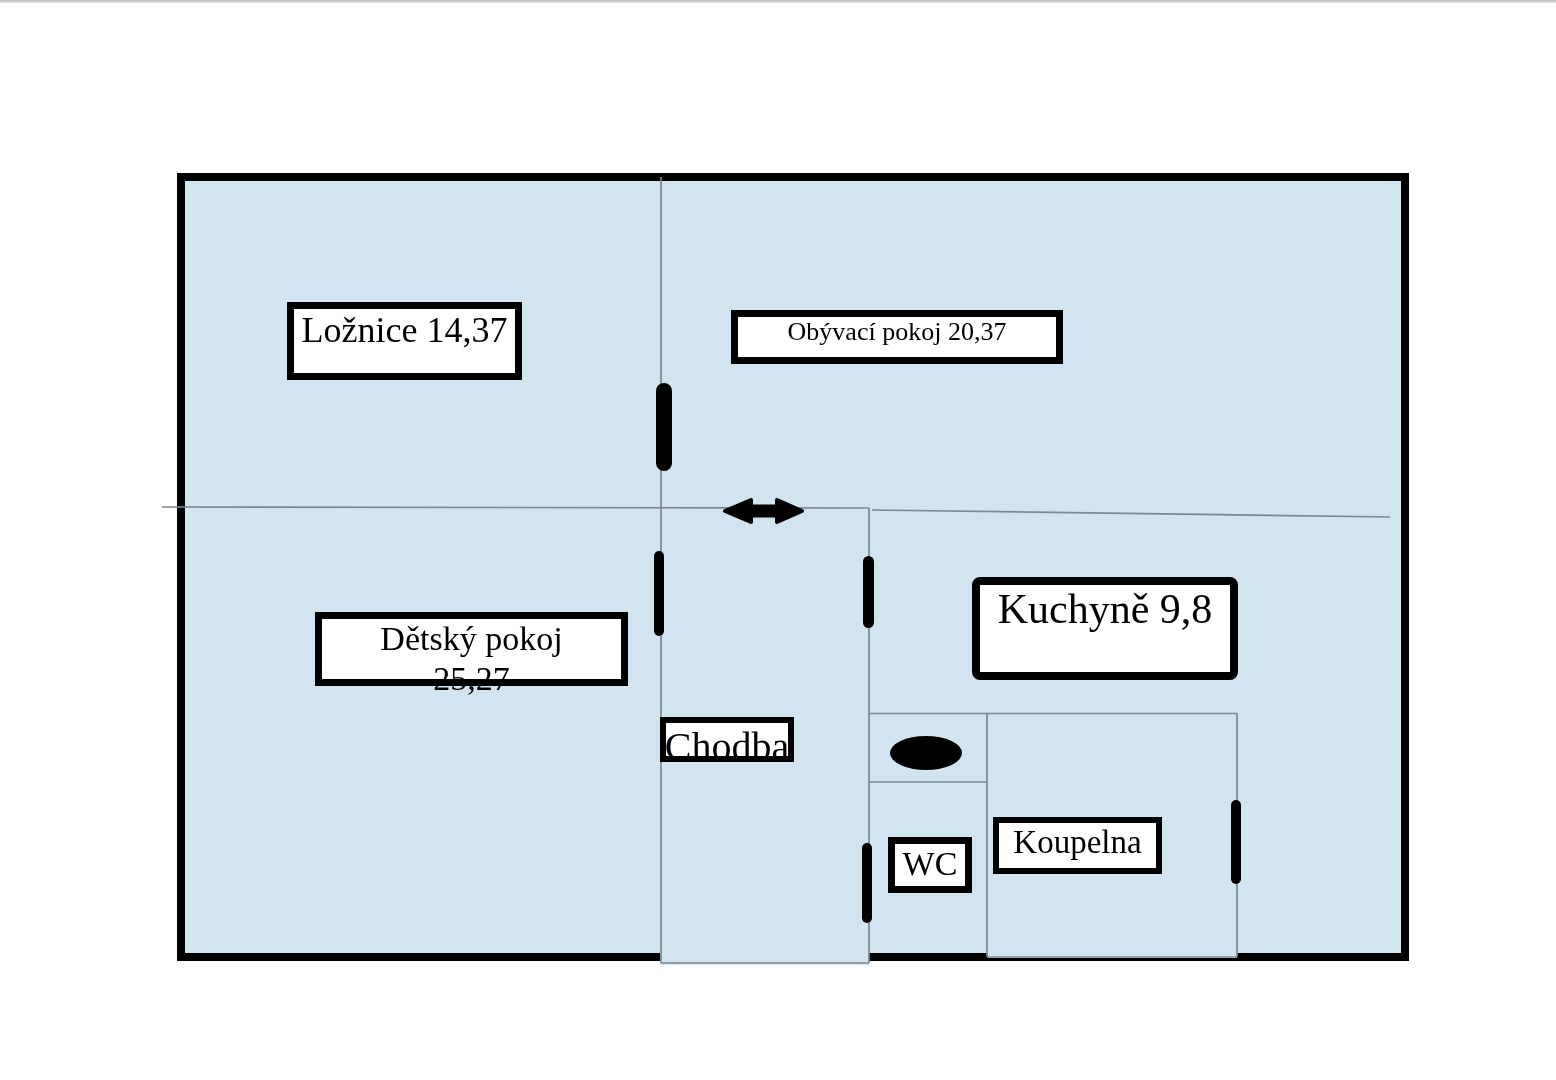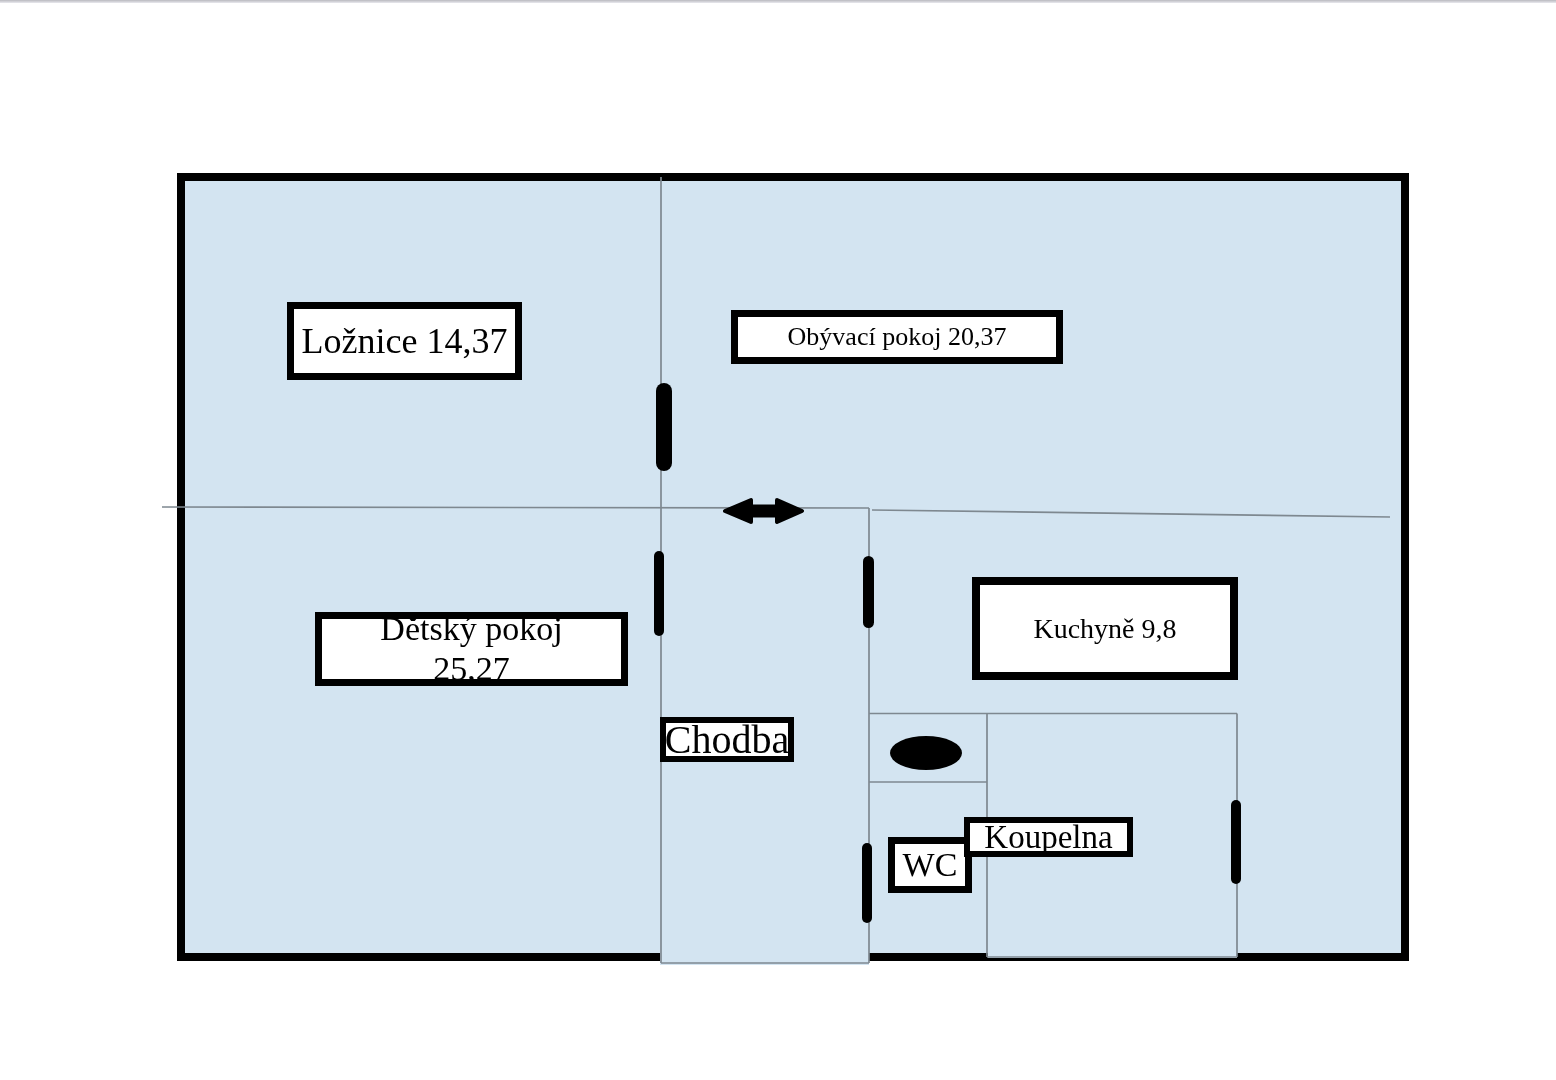--- a/index.html
+++ b/index.html
@@ -17,33 +17,32 @@
   }
   .plan-svg { position: absolute; left: 0; top: 0; }
   .room-label {
     position: absolute;
     box-sizing: border-box;
     background: #ffffff;
     border: 7px solid #000000;
     display: flex;
     flex-direction: column;
     align-items: center;
-    justify-content: center;
     text-align: center;
     color: #000000;
     line-height: 1.18;
     white-space: nowrap;
   }
   .label-loznice  { left: 287px;  top: 302px; width: 235px; height: 78px;  font-size: 36px; }
   .label-obyvaci  { left: 731px;  top: 310px; width: 332px; height: 54px;  font-size: 26px; }
   .label-detsky   { left: 315px;  top: 612px; width: 313px; height: 74px;  font-size: 34px; }
-  .label-kuchyne  { left: 972px;  top: 577px; width: 266px; height: 103px; font-size: 28px; border-width: 8px; }
+  .label-kuchyne  { left: 972px;  top: 577px; width: 266px; height: 103px; font-size: 42px; border-width: 8px; border-radius: 8px; }
   .label-chodba   { left: 660px;  top: 717px; width: 134px; height: 45px;  font-size: 40px; border-width: 6px; }
   .label-wc       { left: 888px;  top: 837px; width: 84px;  height: 56px;  font-size: 34px; }
-  .label-koupelna { left: 964px;  top: 817px; width: 169px; height: 40px;  font-size: 33px; border-width: 6px; }
+  .label-koupelna { left: 993px;  top: 817px; width: 169px; height: 57px;  font-size: 33px; border-width: 6px; }
 </style>
 </head>
 <body>
 
 <div class="page">
   <div class="top-hairline"></div>
 
   <svg class="plan-svg" width="1556" height="1080" viewBox="0 0 1556 1080">
 
     <rect x="181" y="177" width="1224" height="780" fill="#d3e4f1" stroke="#000000" stroke-width="8"></rect>

